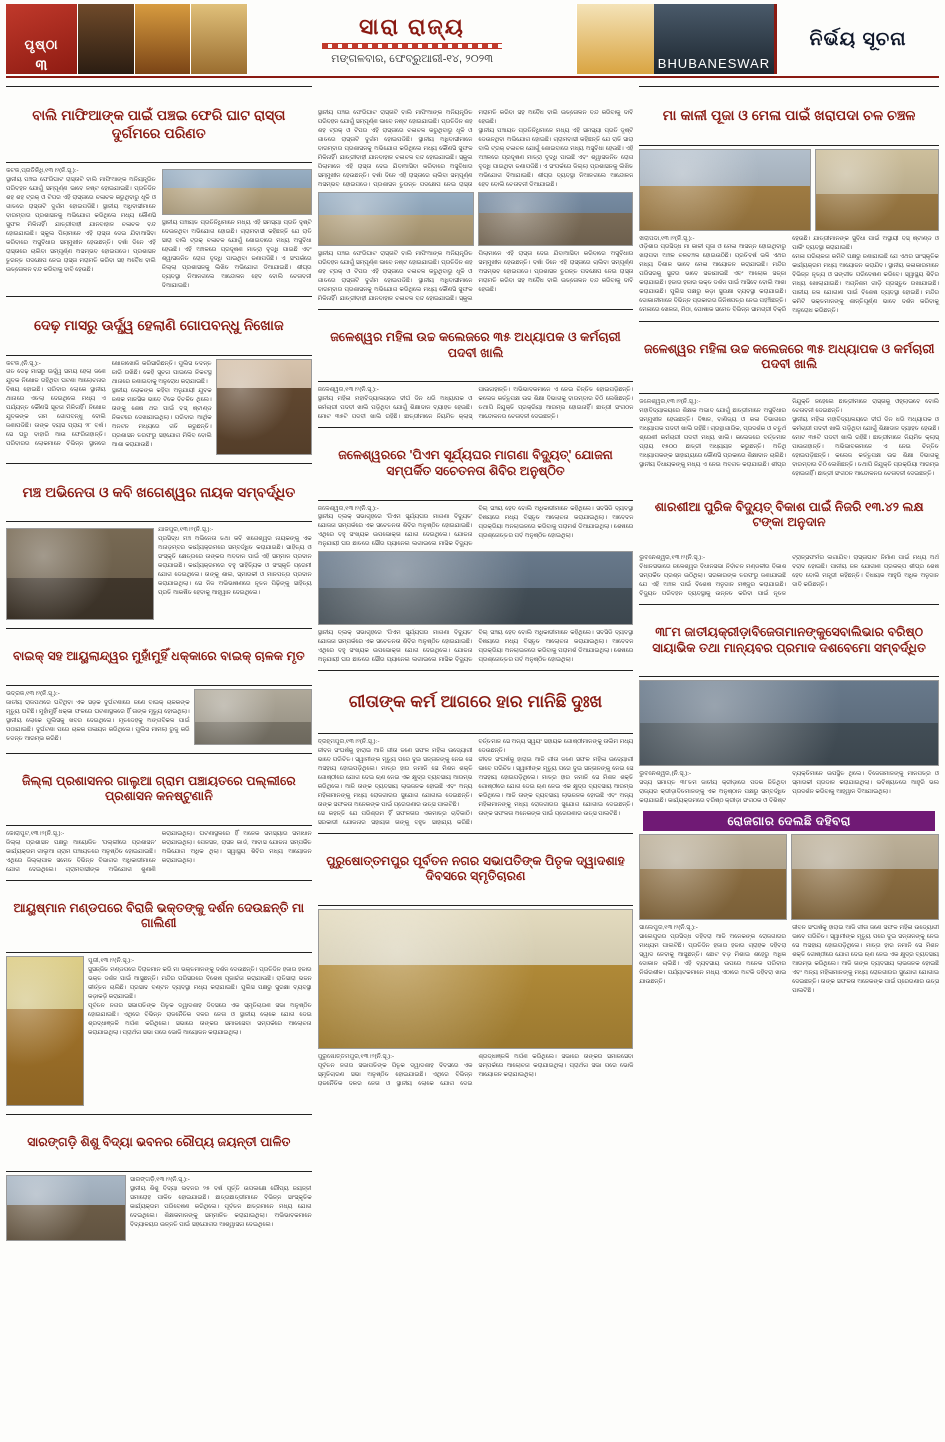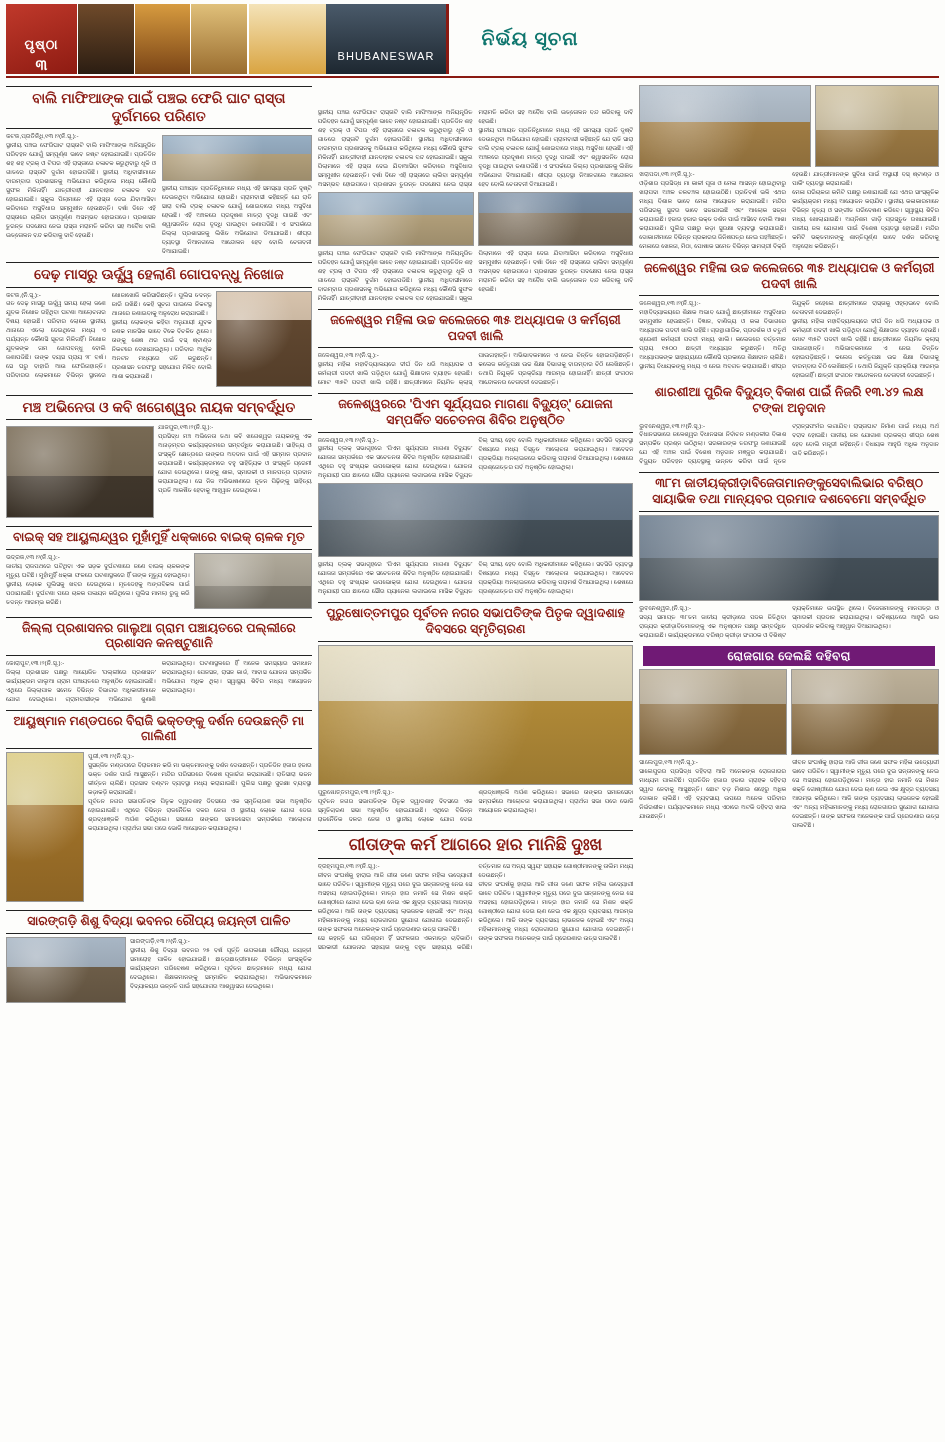--- a/index.html
+++ b/index.html
@@ -69,49 +69,49 @@
   .mh-food {
     width: 78px;
     background: linear-gradient(180deg,#f4e3b8,#d9a441);
     border-left: 1px solid #fff;
   }
   .mh-city {
     width: 120px;
     background: linear-gradient(180deg,#4a5a6a,#1d2730);
     color: #fff;
     display: flex; align-items: flex-end; justify-content: center;
-    font-size: 11px; letter-spacing: 1px;
-    padding-bottom: 12px;
+    font-size: 13px; letter-spacing: 1px;
+    padding-bottom: 3px;
   }
   .mh-right {
     width: 165px;
     display: flex; align-items: center; justify-content: center;
     border-left: 3px solid #8a1a12;
   }
   .mh-right .brand {
-    font-size: 19px; font-weight: bold; color: #0f766e;
+    font-size: 19px; font-weight: bold; color: #0f172a;
     letter-spacing: 1px;
   }
 
   
   .content {
     display: flex;
     gap: 6px;
     margin-top: 4px;
     height: 1348px;
   }
   .col { display: flex; flex-direction: column; }
   .colA { width: 306px; }
   .colB { width: 316px; }
   .colC { width: 300px; }
 
   .hl {
     border-top: 1px solid #222;
     border-bottom: 1px solid #222;
-    padding: 3px 2px;
+    padding: 20px 2px;
     text-align: center;
     font-weight: bold;
     color: #8a1a12;
     font-size: 14px;
     margin: 4px 0 3px;
     line-height: 1.25;
   }
   .hl.small { font-size: 12.5px; }
   .hl.plain { color: #111; }
   .hl.big { font-size: 17px; }
@@ -182,20 +182,25 @@
   <div class="masthead">
     <div class="mh-left">
       <div class="pg-label">ପୃଷ୍ଠା</div>
       <div class="pg-num">୩</div>
     </div>
     <div class="mh-photos">
       <div class="mh-photo ph1"></div>
       <div class="mh-photo ph2"></div>
       <div class="mh-photo ph3"></div>
     </div>
+    <div class="mh-center">
+      <div class="title">ସାରା ରାଜ୍ୟ</div>
+      <div class="rule"></div>
+      <div class="date">ମଙ୍ଗଳବାର, ଫେବ୍ରୁଆରୀ-୧୪, ୨୦୨୩</div>
+    </div>
     <div class="mh-food"></div>
     <div class="mh-city">BHUBANESWAR</div>
     <div class="mh-right">
       <div class="brand">ନିର୍ଭୟ ସୂଚନା</div>
     </div>
   </div>
 
   <div class="content">
 
     <div class="col colA">
@@ -305,43 +310,44 @@
           <div class="byline">ଜଳେଶ୍ୱର,୧୩।୨(ନି.ସୂ.):-</div>
           <div class="body">ସ୍ଥାନୀୟ ବ୍ଲକ୍ ସଭାଗୃହରେ 'ପିଏମ ସୂର୍ଯ୍ୟଘର ମାଗଣା ବିଦ୍ୟୁତ' ଯୋଜନା ସମ୍ପର୍କରେ ଏକ ସଚେତନତା ଶିବିର ଅନୁଷ୍ଠିତ ହୋଇଯାଇଛି। ଏଥିରେ ବହୁ ସଂଖ୍ୟକ ଉପଭୋକ୍ତା ଯୋଗ ଦେଇଥିଲେ। ଯୋଜନା ଅନୁଯାୟୀ ଘର ଛାତରେ ସୌର ପ୍ୟାନେଲ ଲଗାଇଲେ ମାସିକ ବିଦ୍ୟୁତ ବିଲ୍ ସଞ୍ଚୟ ହେବ ବୋଲି ଅଧିକାରୀମାନେ କହିଥିଲେ। ସବସିଡି ବ୍ୟବସ୍ଥା ବିଷୟରେ ମଧ୍ୟ ବିସ୍ତୃତ ଆଲୋଚନା କରାଯାଇଥିଲା। ଆବେଦନ ପ୍ରକ୍ରିୟା ଅନଲାଇନରେ କରିବାକୁ ପରାମର୍ଶ ଦିଆଯାଇଥିଲା। ଶେଷରେ ପ୍ରଶ୍ନୋତ୍ତର ପର୍ବ ଅନୁଷ୍ଠିତ ହୋଇଥିଲା।</div>
         </div>
         <div class="photo p-group" style="width:100%;height:74px;margin:3px 0;"></div>
         <div class="cols2">
           <div class="body">ସ୍ଥାନୀୟ ବ୍ଲକ୍ ସଭାଗୃହରେ 'ପିଏମ ସୂର୍ଯ୍ୟଘର ମାଗଣା ବିଦ୍ୟୁତ' ଯୋଜନା ସମ୍ପର୍କରେ ଏକ ସଚେତନତା ଶିବିର ଅନୁଷ୍ଠିତ ହୋଇଯାଇଛି। ଏଥିରେ ବହୁ ସଂଖ୍ୟକ ଉପଭୋକ୍ତା ଯୋଗ ଦେଇଥିଲେ। ଯୋଜନା ଅନୁଯାୟୀ ଘର ଛାତରେ ସୌର ପ୍ୟାନେଲ ଲଗାଇଲେ ମାସିକ ବିଦ୍ୟୁତ ବିଲ୍ ସଞ୍ଚୟ ହେବ ବୋଲି ଅଧିକାରୀମାନେ କହିଥିଲେ। ସବସିଡି ବ୍ୟବସ୍ଥା ବିଷୟରେ ମଧ୍ୟ ବିସ୍ତୃତ ଆଲୋଚନା କରାଯାଇଥିଲା। ଆବେଦନ ପ୍ରକ୍ରିୟା ଅନଲାଇନରେ କରିବାକୁ ପରାମର୍ଶ ଦିଆଯାଇଥିଲା। ଶେଷରେ ପ୍ରଶ୍ନୋତ୍ତର ପର୍ବ ଅନୁଷ୍ଠିତ ହୋଇଥିଲା।</div>
         </div>
       </div>
 
       <div class="sec">
-        <div class="hl small">ପୁରୁଷୋତ୍ତମପୁର ପୂର୍ବତନ ନଗର ସଭାପତିଙ୍କ ପିତୃକ ଦ୍ୱାଦଶାହ ଦିବସରେ ସ୍ମୃତିଚାରଣ</div>
-        <div class="photo p-idol" style="width:100%;height:140px;margin:3px 0;"></div>
-        <div class="cols2">
-          <div class="byline">ପୁରୁଷୋତ୍ତମପୁର,୧୩।୨(ନି.ସୂ.):-</div>
-          <div class="body">ପୂର୍ବତନ ନଗର ସଭାପତିଙ୍କ ପିତୃକ ଦ୍ୱାଦଶାହ ଦିବସରେ ଏକ ସ୍ମୃତିଚାରଣ ସଭା ଅନୁଷ୍ଠିତ ହୋଇଯାଇଛି। ଏଥିରେ ବିଭିନ୍ନ ରାଜନୈତିକ ଦଳର ନେତା ଓ ସ୍ଥାନୀୟ ଲୋକେ ଯୋଗ ଦେଇ ଶ୍ରଦ୍ଧାଞ୍ଜଳି ଅର୍ପଣ କରିଥିଲେ। ସଭାରେ ତାଙ୍କର ସମାଜସେବା ସମ୍ପର୍କରେ ଆଲୋଚନା କରାଯାଇଥିଲା। ପ୍ରାର୍ଥନା ସଭା ପରେ ଭୋଜି ଆୟୋଜନ କରାଯାଇଥିଲା।</div>
-        </div>
-      </div>
-
-      <div class="sec">
         <div class="hl big">ଗୀତାଙ୍କ କର୍ମ ଆଗରେ ହାର ମାନିଛି ଦୁଃଖ</div>
         <div class="cols2">
           <div class="byline">ବ୍ରହ୍ମପୁର,୧୩।୨(ନି.ସୂ.):-</div>
           <div class="body">ଜୀବନ ସଂଘର୍ଷକୁ ହାରାଇ ଆଜି ଗୀତା ଜଣେ ସଫଳ ମହିଳା ଉଦ୍ୟୋଗୀ ଭାବେ ପରିଚିତ। ସ୍ୱାମୀଙ୍କ ମୃତ୍ୟୁ ପରେ ଦୁଇ ସନ୍ତାନଙ୍କୁ ନେଇ ସେ ଅସହାୟ ହୋଇପଡ଼ିଥିଲେ। ମାତ୍ର ହାର ନମାନି ସେ ମିଶନ ଶକ୍ତି ଗୋଷ୍ଠୀରେ ଯୋଗ ଦେଇ ଋଣ ନେଇ ଏକ କ୍ଷୁଦ୍ର ବ୍ୟବସାୟ ଆରମ୍ଭ କରିଥିଲେ। ଆଜି ତାଙ୍କ ବ୍ୟବସାୟ ଲାଭଜନକ ହୋଇଛି ଏବଂ ଅନ୍ୟ ମହିଳାମାନଙ୍କୁ ମଧ୍ୟ ରୋଜଗାରର ସୁଯୋଗ ଯୋଗାଇ ଦେଇଛନ୍ତି। ତାଙ୍କ ସଫଳତା ଅନେକଙ୍କ ପାଇଁ ପ୍ରେରଣାର ଉତ୍ସ ପାଲଟିଛି।</div>
           <div class="body">ସେ କହନ୍ତି ଯେ ପରିଶ୍ରମ ହିଁ ସଫଳତାର ଏକମାତ୍ର ଚାବିକାଠି। ସରକାରୀ ଯୋଜନାର ସହାୟତା ତାଙ୍କୁ ବହୁତ ସାହାଯ୍ୟ କରିଛି। ବର୍ତ୍ତମାନ ସେ ଅନ୍ୟ ସ୍ୱୟଂ ସହାୟକ ଗୋଷ୍ଠୀମାନଙ୍କୁ ତାଲିମ ମଧ୍ୟ ଦେଉଛନ୍ତି।</div>
           <div class="body">ଜୀବନ ସଂଘର୍ଷକୁ ହାରାଇ ଆଜି ଗୀତା ଜଣେ ସଫଳ ମହିଳା ଉଦ୍ୟୋଗୀ ଭାବେ ପରିଚିତ। ସ୍ୱାମୀଙ୍କ ମୃତ୍ୟୁ ପରେ ଦୁଇ ସନ୍ତାନଙ୍କୁ ନେଇ ସେ ଅସହାୟ ହୋଇପଡ଼ିଥିଲେ। ମାତ୍ର ହାର ନମାନି ସେ ମିଶନ ଶକ୍ତି ଗୋଷ୍ଠୀରେ ଯୋଗ ଦେଇ ଋଣ ନେଇ ଏକ କ୍ଷୁଦ୍ର ବ୍ୟବସାୟ ଆରମ୍ଭ କରିଥିଲେ। ଆଜି ତାଙ୍କ ବ୍ୟବସାୟ ଲାଭଜନକ ହୋଇଛି ଏବଂ ଅନ୍ୟ ମହିଳାମାନଙ୍କୁ ମଧ୍ୟ ରୋଜଗାରର ସୁଯୋଗ ଯୋଗାଇ ଦେଇଛନ୍ତି। ତାଙ୍କ ସଫଳତା ଅନେକଙ୍କ ପାଇଁ ପ୍ରେରଣାର ଉତ୍ସ ପାଲଟିଛି।</div>
         </div>
       </div>
 
+      <div class="sec">
+        <div class="hl small">ପୁରୁଷୋତ୍ତମପୁର ପୂର୍ବତନ ନଗର ସଭାପତିଙ୍କ ପିତୃକ ଦ୍ୱାଦଶାହ ଦିବସରେ ସ୍ମୃତିଚାରଣ</div>
+        <div class="photo p-idol" style="width:100%;height:140px;margin:3px 0;"></div>
+        <div class="cols2">
+          <div class="byline">ପୁରୁଷୋତ୍ତମପୁର,୧୩।୨(ନି.ସୂ.):-</div>
+          <div class="body">ପୂର୍ବତନ ନଗର ସଭାପତିଙ୍କ ପିତୃକ ଦ୍ୱାଦଶାହ ଦିବସରେ ଏକ ସ୍ମୃତିଚାରଣ ସଭା ଅନୁଷ୍ଠିତ ହୋଇଯାଇଛି। ଏଥିରେ ବିଭିନ୍ନ ରାଜନୈତିକ ଦଳର ନେତା ଓ ସ୍ଥାନୀୟ ଲୋକେ ଯୋଗ ଦେଇ ଶ୍ରଦ୍ଧାଞ୍ଜଳି ଅର୍ପଣ କରିଥିଲେ। ସଭାରେ ତାଙ୍କର ସମାଜସେବା ସମ୍ପର୍କରେ ଆଲୋଚନା କରାଯାଇଥିଲା। ପ୍ରାର୍ଥନା ସଭା ପରେ ଭୋଜି ଆୟୋଜନ କରାଯାଇଥିଲା।</div>
+        </div>
+      </div>
+
     </div>
 
     <div class="col colC">
 
       <div class="sec">
+        <div class="hl">ମା କାଳୀ ପୂଜା ଓ ମେଳା ପାଇଁ ଖରାପଦା ଚଳ ଚଞ୍ଚଳ</div>
         <div class="photo-row">
           <div class="photo p-stall" style="flex:1.4;height:82px;"></div>
           <div class="photo p-temple" style="flex:1;height:82px;"></div>
         </div>
         <div class="cols2">
           <div class="byline">ଖରାପଦା,୧୩।୨(ନି.ସୂ.):-</div>
           <div class="body">ଓଡ଼ିଶାର ପ୍ରସିଦ୍ଧ ମା କାଳୀ ପୂଜା ଓ ମେଳା ଆସନ୍ନ ହୋଇଥିବାରୁ ଖରାପଦା ଅଞ୍ଚଳ ଚଳଚଞ୍ଚଳ ହୋଇଉଠିଛି। ପ୍ରତିବର୍ଷ ଭଳି ଏଥର ମଧ୍ୟ ବିଶାଳ ଭାବେ ମେଳା ଆୟୋଜନ କରାଯାଇଛି। ମନ୍ଦିର ପରିସରକୁ ସୁନ୍ଦର ଭାବେ ସଜାଯାଇଛି ଏବଂ ଆଲୋକ ସଜ୍ଜା କରାଯାଇଛି। ହଜାର ହଜାର ଭକ୍ତ ଦର୍ଶନ ପାଇଁ ଆସିବେ ବୋଲି ଆଶା କରାଯାଉଛି। ପୁଲିସ ପକ୍ଷରୁ କଡ଼ା ସୁରକ୍ଷା ବ୍ୟବସ୍ଥା କରାଯାଇଛି। ଦୋକାନୀମାନେ ବିଭିନ୍ନ ପ୍ରକାରର ଜିନିଷପତ୍ର ନେଇ ପହଞ୍ଚିଛନ୍ତି। ମେଳାରେ ଖେଳନା, ମିଠା, ପୋଷାକ ସମେତ ବିଭିନ୍ନ ସାମଗ୍ରୀ ବିକ୍ରି ହେଉଛି। ଯାତ୍ରୀମାନଙ୍କ ସୁବିଧା ପାଇଁ ଅସ୍ଥାୟୀ ବସ୍ ଷ୍ଟାଣ୍ଡ ଓ ପାର୍କିଂ ବ୍ୟବସ୍ଥା କରାଯାଇଛି।</div>
           <div class="body">ମେଳା ପରିଚାଳନା କମିଟି ପକ୍ଷରୁ ଜଣାଯାଇଛି ଯେ ଏଥର ସାଂସ୍କୃତିକ କାର୍ଯ୍ୟକ୍ରମ ମଧ୍ୟ ଆୟୋଜନ କରାଯିବ। ସ୍ଥାନୀୟ କଳାକାରମାନେ ବିଭିନ୍ନ ନୃତ୍ୟ ଓ ସଙ୍ଗୀତ ପରିବେଷଣ କରିବେ। ସ୍ୱାସ୍ଥ୍ୟ ଶିବିର ମଧ୍ୟ ଖୋଲାଯାଇଛି। ଅଗ୍ନିଶମ ଗାଡ଼ି ପ୍ରସ୍ତୁତ ରଖାଯାଇଛି। ପାନୀୟ ଜଳ ଯୋଗାଣ ପାଇଁ ବିଶେଷ ବ୍ୟବସ୍ଥା ହୋଇଛି। ମନ୍ଦିର କମିଟି ଭକ୍ତମାନଙ୍କୁ ଶାନ୍ତିପୂର୍ଣ୍ଣ ଭାବେ ଦର୍ଶନ କରିବାକୁ ଅନୁରୋଧ କରିଛନ୍ତି।</div>
         </div>
       </div>

